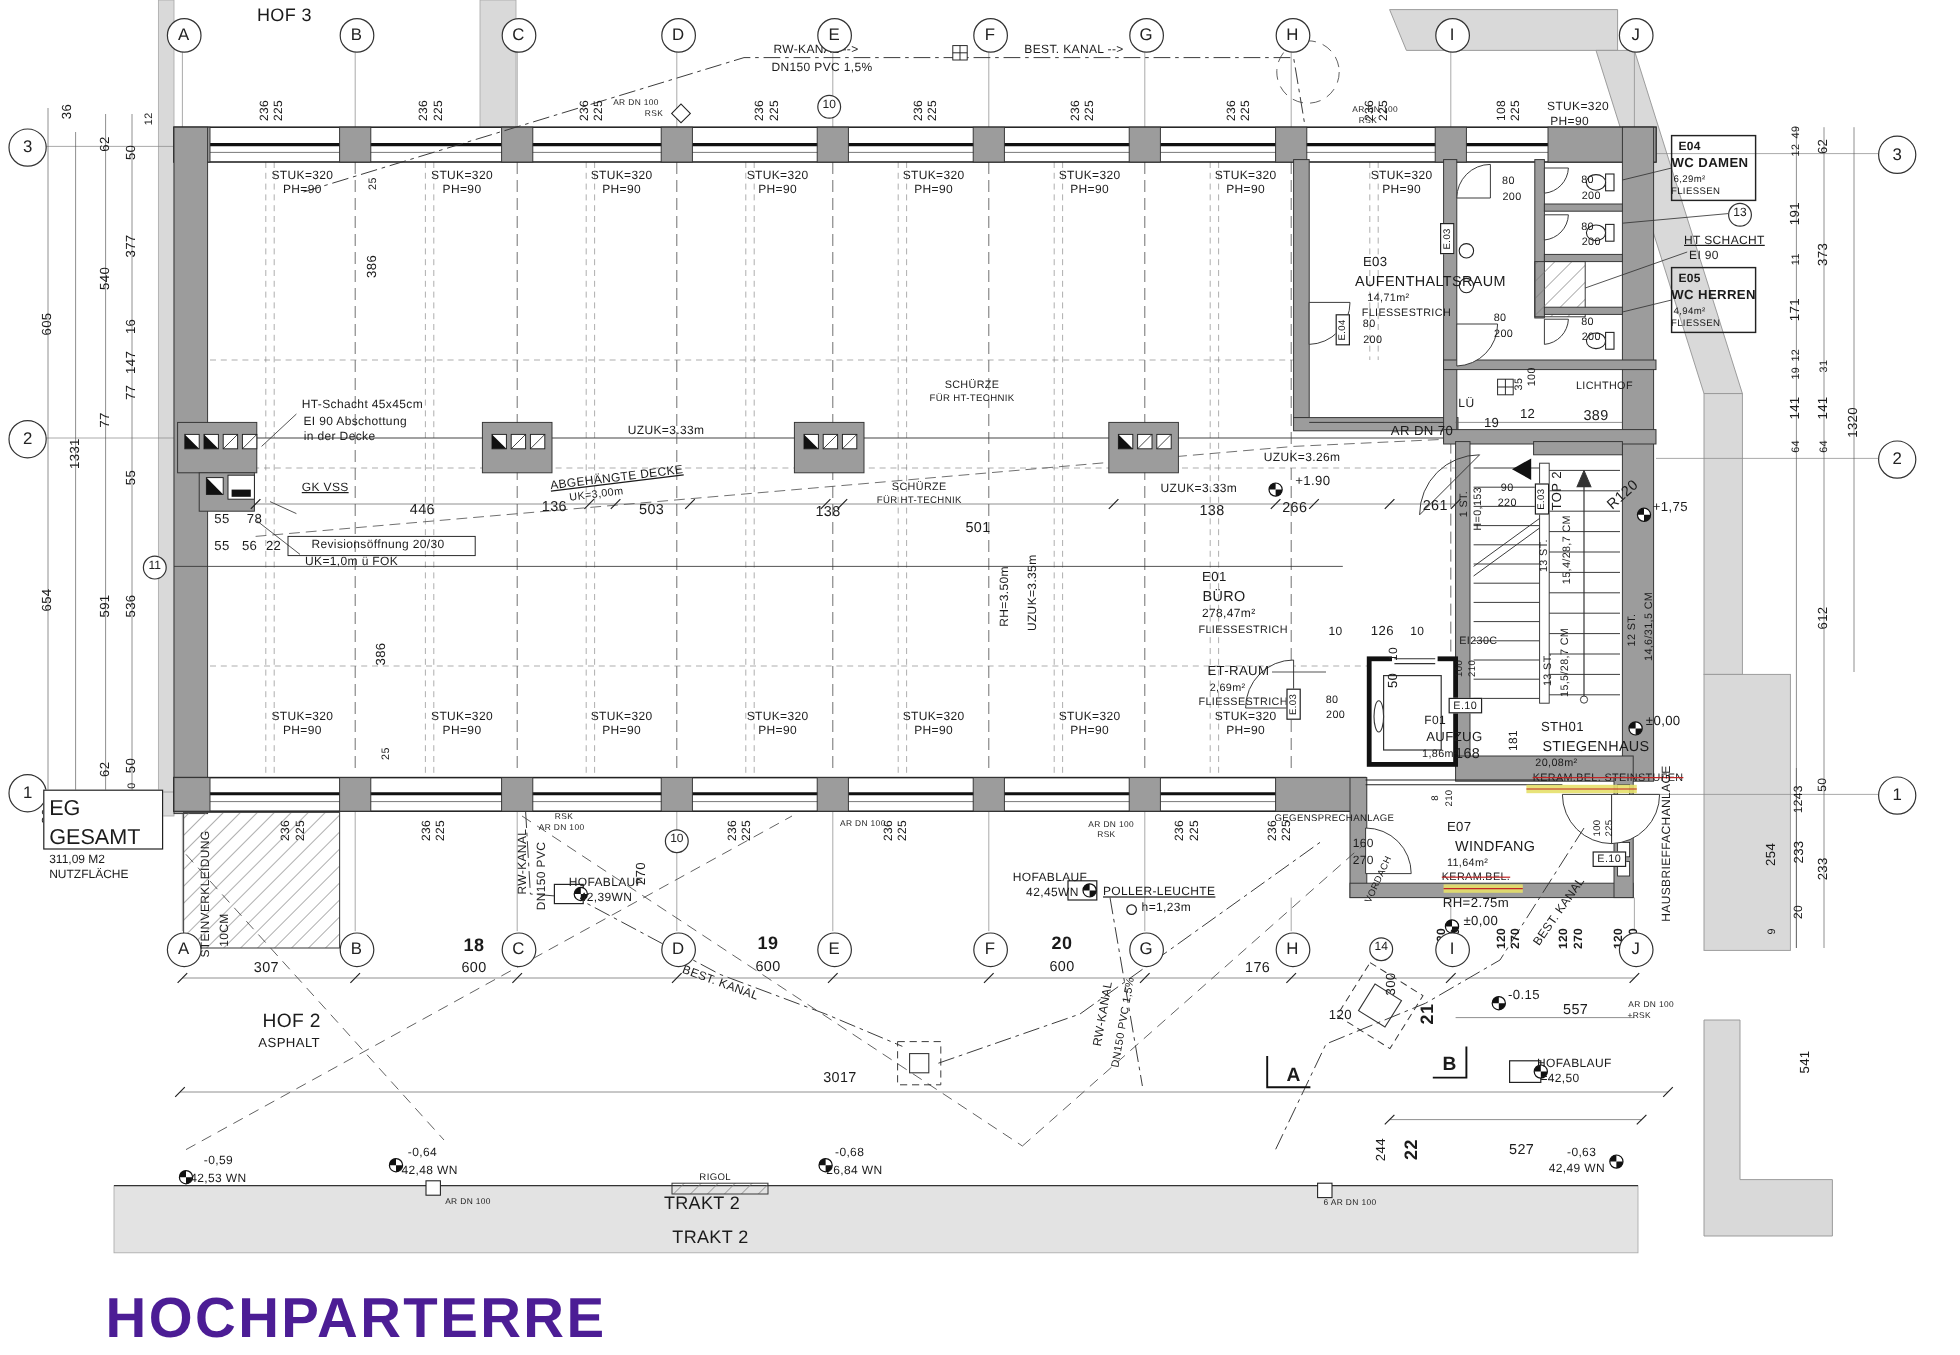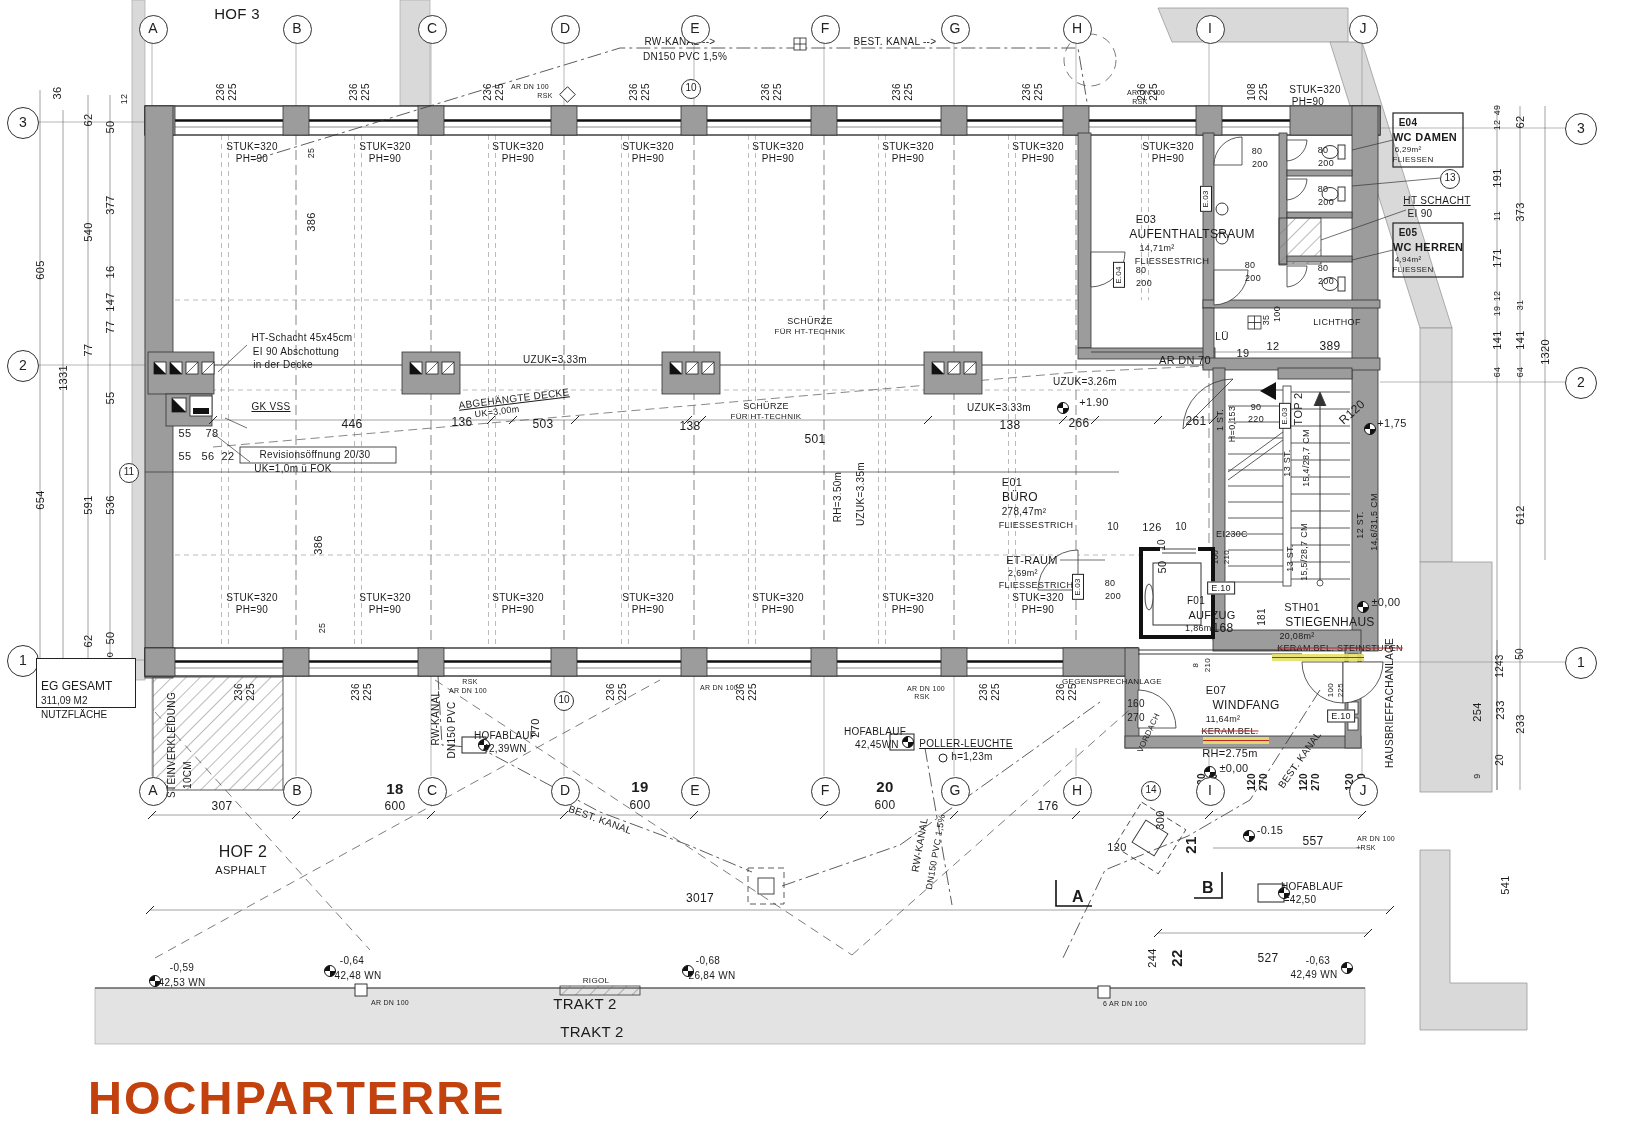--- a/index.html
+++ b/index.html
@@ -9,24 +9,24 @@
   #labels{position:absolute;left:0;top:0;width:100%;height:100%;}
   .lbl{position:absolute;white-space:nowrap;transform:translate(-50%,-50%) rotate(var(--r,0deg));
        color:#1b1b1b;letter-spacing:.3px;line-height:1;}
   .lbl.b{font-weight:bold;}
   .lbl.u{text-decoration:underline;}
   .lbl.k{text-decoration:line-through;text-decoration-color:#c22525;}
   .lbl.bd{border:1px solid #222;background:#fff;padding:1px 3px;}
   .bub{position:absolute;border:1.2px solid #333;border-radius:50%;text-align:center;
        background:#fff;color:#222;font-family:"Liberation Sans",sans-serif;}
   #title-wrap{position:absolute;left:88px;top:1070px;}
-  #title-wrap .t{font-size:47px;font-weight:bold;letter-spacing:2px;color:#c2410c;}
+  #title-wrap .t{font-size:47px;font-weight:bold;letter-spacing:2px;color:#4c1d95;}
   #egbox{position:absolute;left:36px;top:658px;width:100px;height:50px;border:1.5px solid #222;
          background:#fff;font-size:10px;padding:2px 4px;box-sizing:border-box;line-height:1.35;}
-  #egbox .l1{font-size:12px;margin-top:17px;}
+  #egbox .l1{font-size:18px;}
 </style>
 </head>
 <body>
 
 <div id="stage">
 
 <svg id="plan-svg" width="1633" height="1129" viewBox="0 0 1633 1129">
   <defs>
     <pattern id="hatch" width="10" height="10" patternTransform="rotate(45)" patternUnits="userSpaceOnUse">
       <line x1="0" y1="0" x2="0" y2="10" stroke="#777" stroke-width="1"></line>

